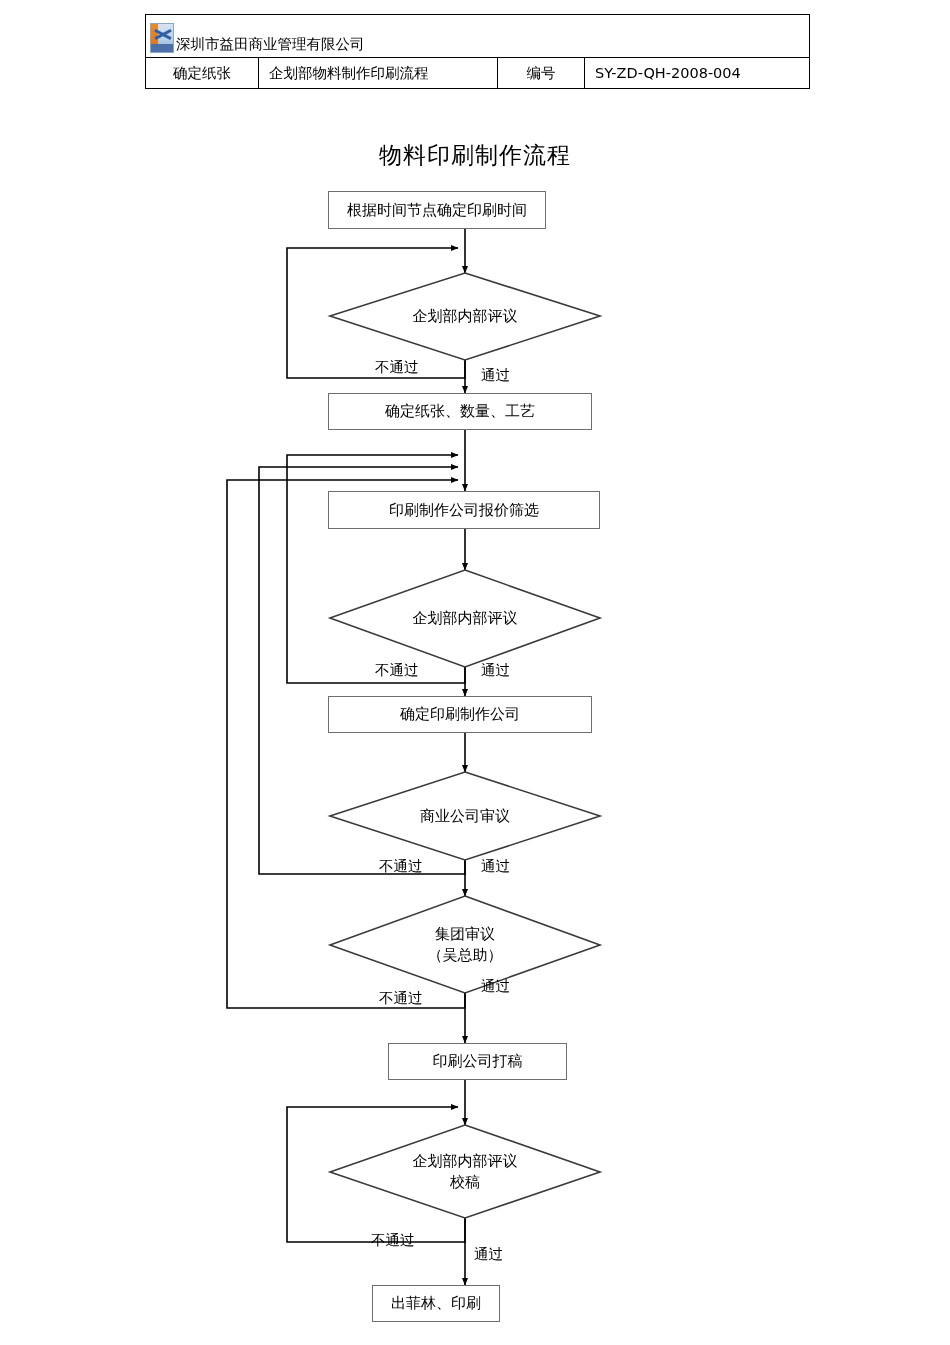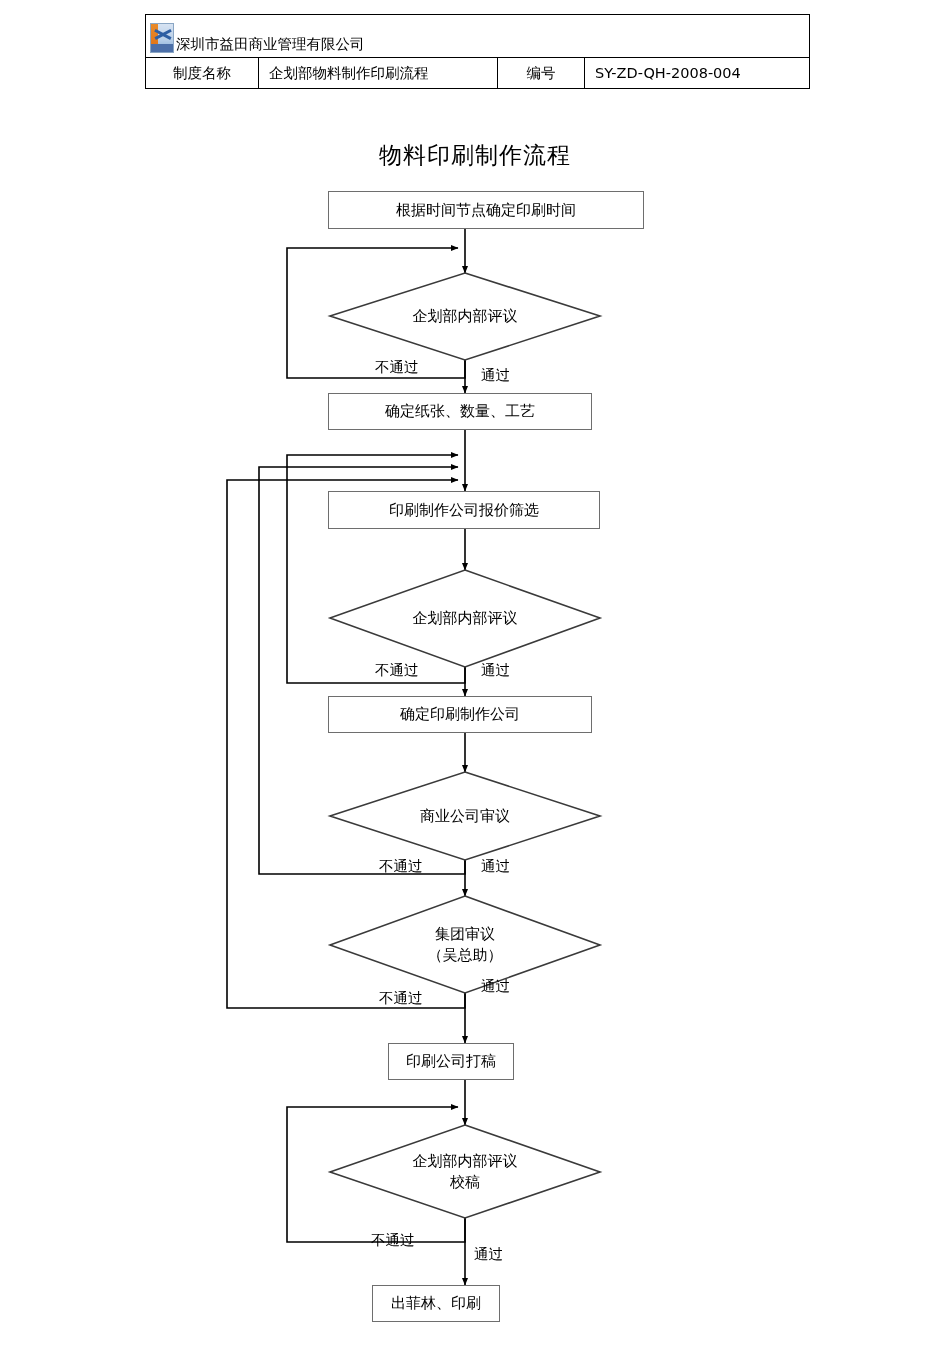--- a/index.html
+++ b/index.html
@@ -156,21 +156,21 @@
             <span class="lb-left"></span>
             <span class="lb-x1"></span>
             <span class="lb-x2"></span>
             <span class="lb-bot"></span>
           </span>
           <span class="logo-text">深圳市益田商业管理有限公司</span>
         </div>
       </td>
     </tr>
     <tr>
-      <td class="cell-center">制度名称</td>
+      <td class="cell-center">确定纸张</td>
       <td class="cell-left">企划部物料制作印刷流程</td>
       <td class="cell-center">编号</td>
       <td class="cell-left">SY-ZD-QH-2008-004</td>
     </tr>
   </tbody>
     </table>
 
   <div class="flow-title">物料印刷制作流程</div>
 
   <svg id="flow" viewBox="0 0 950 1345" xmlns="http://www.w3.org/2000/svg">
@@ -212,21 +212,21 @@
       <path d="M465,1218 L465,1285" marker-end="url(#arw)"></path>
 
       <polygon points="465,273 600,316 465,360 330,316" stroke="#3a3a3a"></polygon>
       <polygon points="465,570 600,618 465,667 330,618" stroke="#3a3a3a"></polygon>
       <polygon points="465,772 600,816 465,860 330,816" stroke="#3a3a3a"></polygon>
       <polygon points="465,896 600,945 465,993 330,945" stroke="#3a3a3a"></polygon>
       <polygon points="465,1125 600,1172 465,1218 330,1172" stroke="#3a3a3a"></polygon>
     </g>
   </svg>
 
-  <div class="node process" style="left:328px; top:191px; width:316px; height:38px;">
+  <div class="node process" style="left:328px; top:191px; width:218px; height:38px;">
     <span>根据时间节点确定印刷时间</span>
   </div>
 
   <div class="node decision" style="left:330px; top:273px; width:270px; height:87px;">
     <span class="dlabel">企划部内部评议</span>
   </div>
 
   <div class="node process" style="left:328px; top:393px; width:264px; height:37px;">
     <span>确定纸张、数量、工艺</span>
   </div>
@@ -247,21 +247,21 @@
     <span class="dlabel">
       <span style="display:block">集团审议</span>
       <span style="display:block">（吴总助）</span>
     </span>
   </div>
 
   <div class="node decision" style="left:330px; top:772px; width:270px; height:88px;">
     <span class="dlabel">商业公司审议</span>
   </div>
 
-  <div class="node process" style="left:388px; top:1043px; width:126px; height:37px;">
+  <div class="node process" style="left:388px; top:1043px; width:179px; height:37px;">
     <span>印刷公司打稿</span>
   </div>
 
   <div class="node decision" style="left:330px; top:1125px; width:270px; height:93px;">
     <span class="dlabel">
       <span style="display:block">企划部内部评议</span>
       <span style="display:block">校稿</span>
     </span>
   </div>
 

